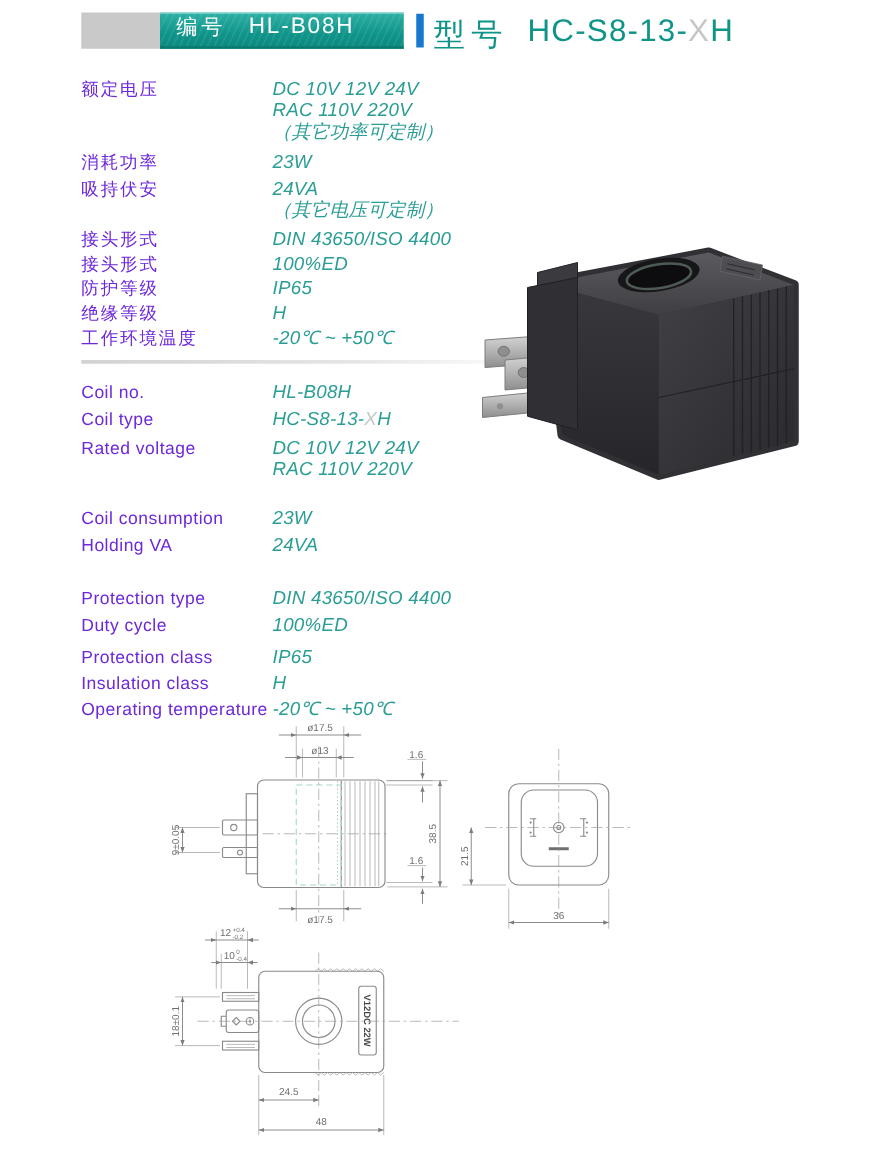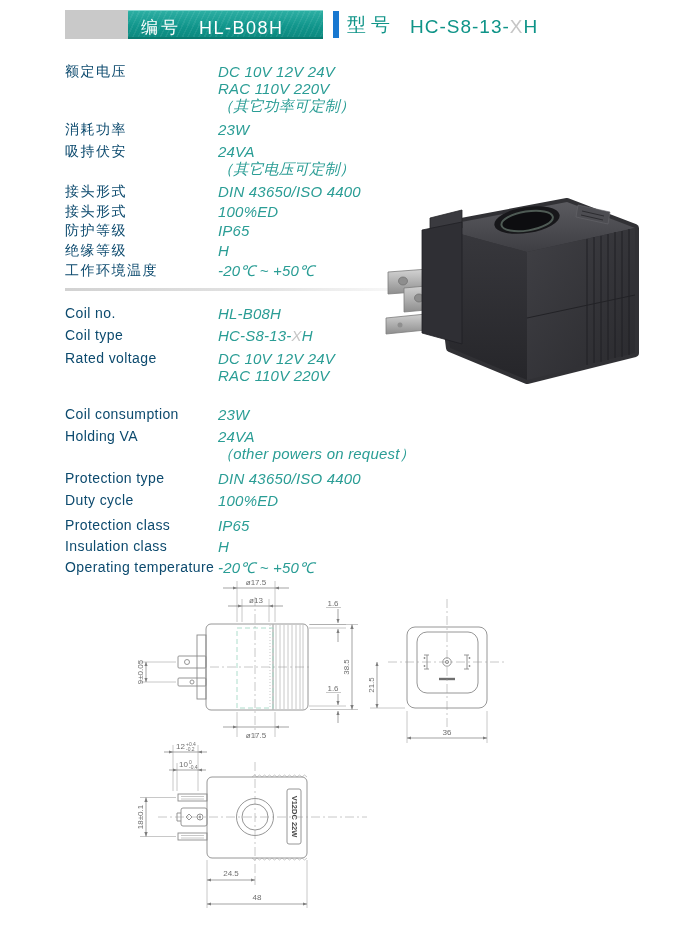--- a/index.html
+++ b/index.html
@@ -1,37 +1,37 @@
 <!DOCTYPE html>
 <html><head>
 <meta charset="utf-8">
 <style>
   html,body{margin:0;padding:0;background:#fff;}
   .page{position:relative;width:700px;height:928px;background:#ffffff;overflow:hidden;
         font-family:"Liberation Sans",sans-serif;}
   
   .hdr-grey{position:absolute;left:65px;top:10px;width:63px;height:29px;background:#c9c9c9;}
   .hdr-teal{position:absolute;left:128px;top:10px;width:195px;height:29px;
-    display:flex;align-items:flex-end;padding-left:13px;box-sizing:border-box;gap:18px;
+    display:flex;align-items:flex-start;padding-left:13px;box-sizing:border-box;gap:18px;
     color:#ffffff;font-size:17px;
     background:
       repeating-linear-gradient(115deg, rgba(255,255,255,0.07) 0 1.5px, rgba(255,255,255,0) 1.5px 5px),
       linear-gradient(180deg,#2eb0a4,#0f948a 60%,#0c887e);
     box-shadow: inset 0 1px 0 #86d8d0, inset 0 -2px 0 #0a7a70;}
   .hdr-teal .code-label{letter-spacing:3px;}
   .hdr-teal .code-value{letter-spacing:1.5px;font-size:18px;}
   .hdr-bluebar{position:absolute;left:333px;top:11px;width:6px;height:27px;background:#1878d0;}
-  .hdr-model{position:absolute;left:347px;top:11px;height:27px;display:flex;align-items:flex-end;gap:15px;
-    color:#0f9488;font-size:19px;}
+  .hdr-model{position:absolute;left:347px;top:11px;height:27px;display:flex;align-items:flex-start;gap:15px;
+    color:#0f9488;font-size:25px;}
   .hdr-model .model-label{letter-spacing:5px;}
   .hdr-model .model-value{letter-spacing:1px;}
   .muted-x{color:#c6c6c6;}
   
   .row{position:absolute;left:0;width:450px;}
-  .lbl{position:absolute;left:65px;top:0;font-size:14px;color:#0c4a6e;letter-spacing:1.5px;white-space:nowrap;}
+  .lbl{position:absolute;left:65px;top:0;font-size:14px;color:#6d28d9;letter-spacing:1.5px;white-space:nowrap;}
   .lbl.en{letter-spacing:0.4px;}
   .val{position:absolute;left:218px;top:0;color:#2a9d95;font-size:15px;letter-spacing:0.2px;font-style:italic;}
   .vline{display:block;height:17px;line-height:17px;white-space:nowrap;}
   .divider{position:absolute;left:65px;top:288px;width:375px;height:3px;
     background:linear-gradient(90deg,#d2d2d2,#e4e4e4 55%,rgba(255,255,255,0));}
   
   .drawings{position:absolute;left:60px;top:575px;}
   .ln{fill:none;stroke:#8a8a8a;stroke-width:0.9;}
   .thin{fill:none;stroke:#9a9a9a;stroke-width:0.55;}
   .dim{fill:none;stroke:#7d7d7d;stroke-width:0.7;}
@@ -133,21 +133,20 @@
   <div class="row" style="top:406px">
     <span class="lbl en">Coil consumption</span>
     <span class="val">
         <span class="vline">23W</span>
       </span>
   </div>
   <div class="row" style="top:428px">
     <span class="lbl en">Holding VA</span>
     <span class="val">
         <span class="vline">24VA</span>
-        <span class="vline">（other powers on request）</span>
       </span>
   </div>
   <div class="row" style="top:470px">
     <span class="lbl en">Protection type</span>
     <span class="val">
         <span class="vline">DIN 43650/ISO 4400</span>
       </span>
   </div>
   <div class="row" style="top:492px">
     <span class="lbl en">Duty cycle</span>

